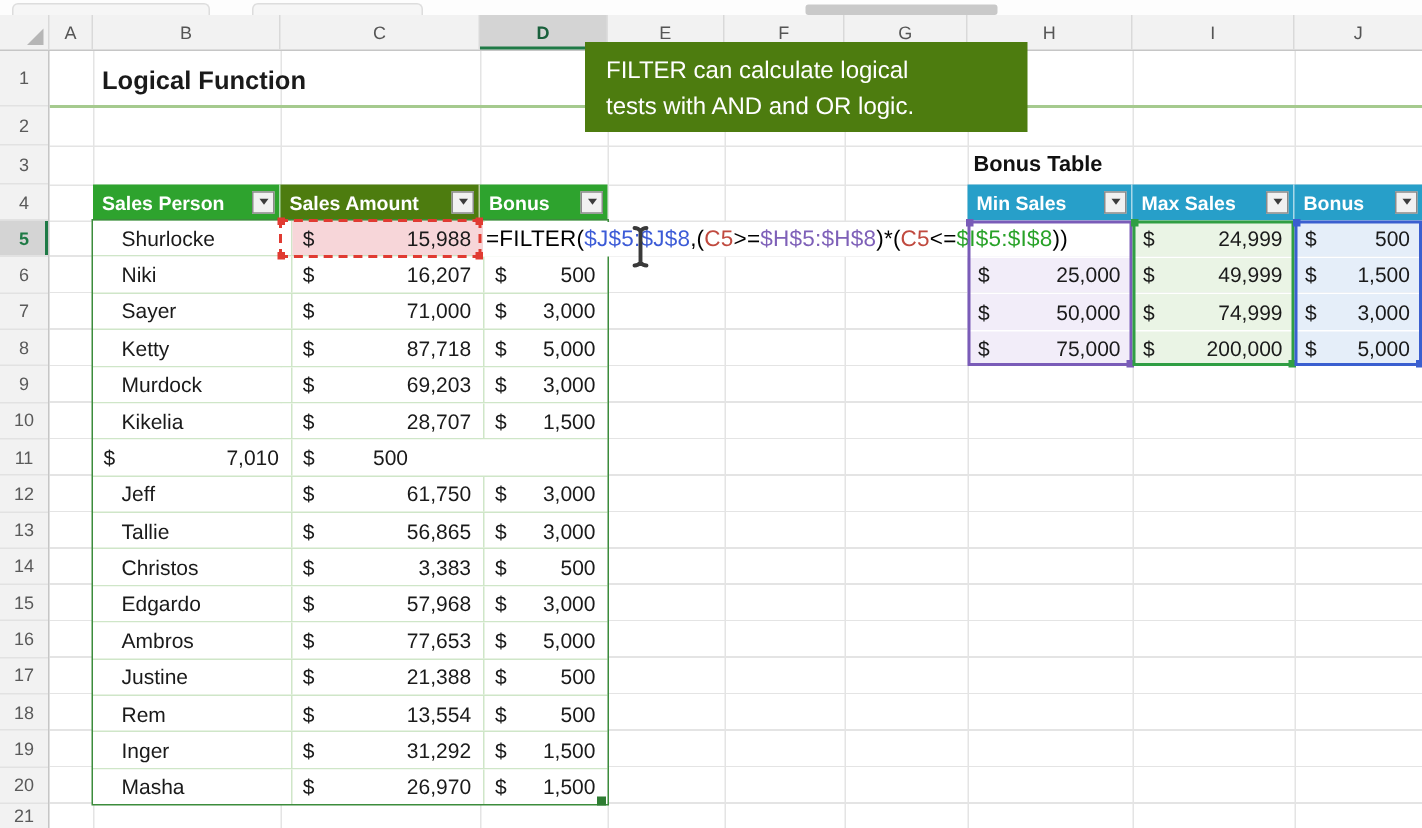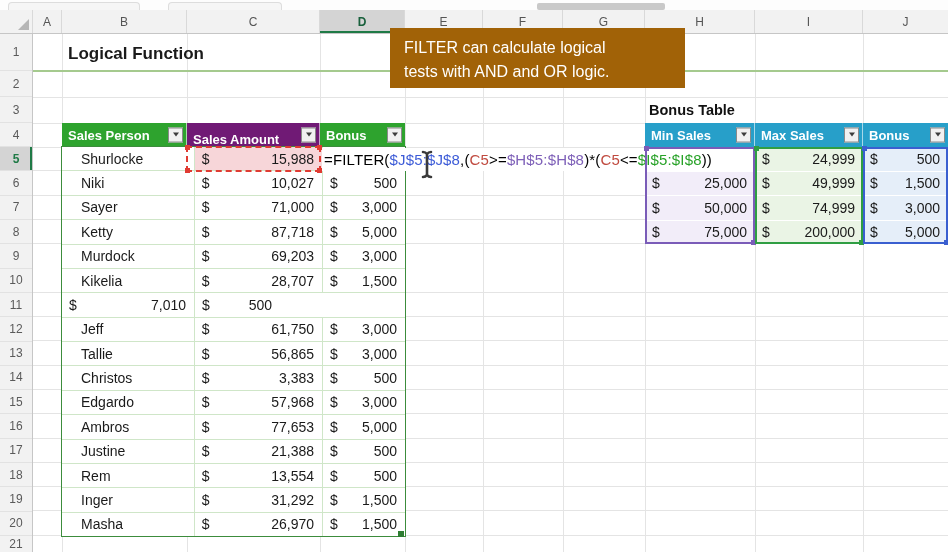--- a/index.html
+++ b/index.html
@@ -178,21 +178,21 @@
   <div id="r1line"></div>
 
   <div id="ptitle">Logical Function</div>
   <div id="btitle">Bonus Table</div>
 
   <div class="thead" style="left:62px;top:123px;width:343px;">
     <div class="th" style="width: 125px; background-color: rgb(46, 163, 46);">
       <span>Sales Person</span>
       <span class="dd"></span>
     </div>
-    <div class="th" style="width: 133px; background-color: #701a75; align-items: flex-end;">
+    <div class="th" style="width: 133px; background-color: #4d7c0f;">
       <span>Sales Amount</span>
       <span class="dd"></span>
     </div>
     <div class="th" style="width: 85px; border-right: none; background-color: rgb(46, 163, 46);">
       <span>Bonus</span>
       <span class="dd"></span>
     </div>
   </div>
 
   <div id="mbody">
@@ -201,21 +201,21 @@
       <div class="cell cmoney camt refred">
           <span class="cur">$</span>
           <span class="val">15,988</span>
         </div>
       <div class="cell cbonus"></div>
     </div>
     <div class="trow">
       <div class="cell cname">Niki</div>
       <div class="cell cmoney camt">
           <span class="cur">$</span>
-          <span class="val">10,027</span>
+          <span class="val">16,207</span>
         </div>
       <div class="cell cmoney cbonus">
           <span class="cur">$</span>
           <span class="val">500</span>
         </div>
     </div>
     <div class="trow">
       <div class="cell cname">Sayer</div>
       <div class="cell cmoney camt">
           <span class="cur">$</span>
@@ -447,21 +447,21 @@
     <span class="c5h" style="top:-3px;right:-3px;"></span>
     <span class="c5h" style="bottom:-3px;left:-3px;"></span>
   </div>
 
   <div id="formula"><span style="color: rgb(0, 0, 0);">=FILTER(</span><span style="color: rgb(60, 91, 215);">$J$5:$J$8</span><span style="color: rgb(0, 0, 0);">,(</span><span style="color: rgb(192, 74, 63);">C5</span><span style="color: rgb(0, 0, 0);">&gt;=</span><span style="color: rgb(126, 96, 184);">$H$5:$H$8</span><span style="color: rgb(0, 0, 0);">)*(</span><span style="color: rgb(192, 74, 63);">C5</span><span style="color: rgb(0, 0, 0);">&lt;=</span><span style="color: rgb(40, 162, 40);">$I$5:$I$8</span><span style="color: rgb(0, 0, 0);">))</span></div>
 
   <div class="rb p" style="left:645px;top:147px;width:110px;height:97px;"></div>
   <div class="rb g" style="left:755px;top:147px;width:108px;height:97px;"></div>
   <div class="rb b" style="left:863px;top:147px;width:85px;height:97px;"></div>
 
-  <div id="callout" style="background-color: #a16207;">
+  <div id="callout" style="background-color: #4d7c0f;">
     <div>FILTER can calculate logical</div>
     <div>tests with AND and OR logic.</div>
   </div>
 
   <svg id="cursor" width="16" height="29" viewBox="0 0 16 29">
     <path d="M4 2 Q6.5 2 8 4 Q9.5 2 12 2 M8 4 V25 M4 27 Q6.5 27 8 25 Q9.5 27 12 27" fill="none" stroke="#3a3a3a" stroke-width="2.6" stroke-linecap="round"></path>
   </svg>
 
 </div>
 

